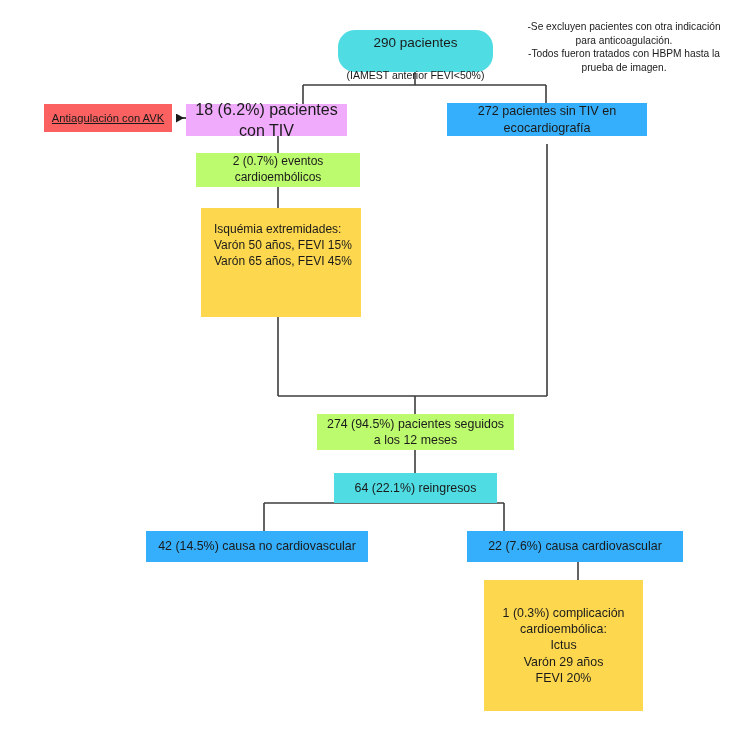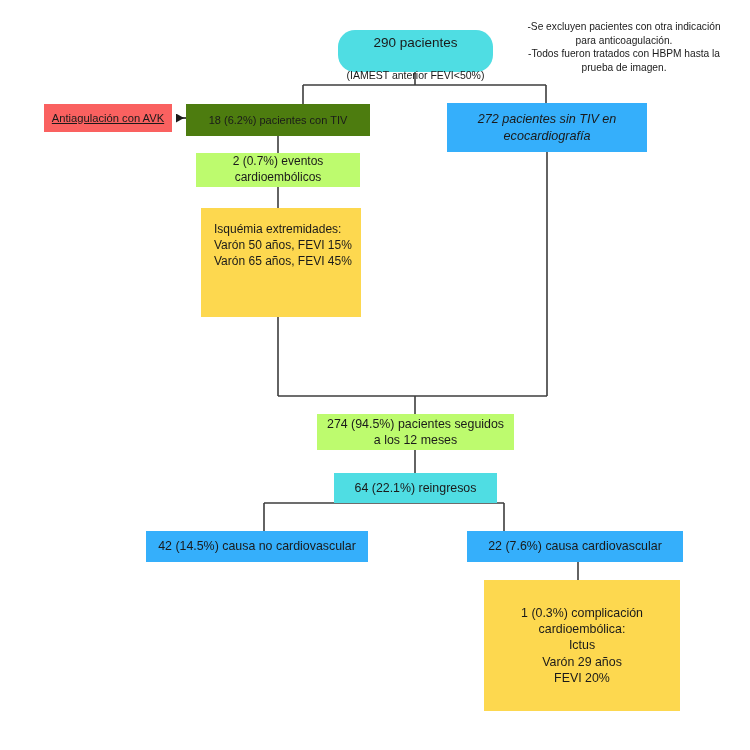--- a/index.html
+++ b/index.html
@@ -99,42 +99,42 @@
       <span style="font-size:13.5px;">290 pacientes</span><br>
       <span style="font-size:10.5px;">(IAMEST anterior FEVI&lt;50%)</span>
     </span>
   </div>
 
   <div class="note" style="left:503px; top:20px; width:242px; font-size:10.2px;">-Se excluyen pacientes con otra indicación
 para anticoagulación.
 -Todos fueron tratados con HBPM hasta la
 prueba de imagen.</div>
 
-  <div class="node" style="left:186px; top:104px; width:184px; height:32px; background:#4d7c0f; font-size:11px;">18 (6.2%) pacientes con TIV</div>
+  <div class="node" style="left:186px; top:104px; width:161px; height:32px; background:#f0abfc; font-size:16px;">18 (6.2%) pacientes con TIV</div>
 
   <div class="node" style="left:44px; top:104px; width:128px; height:28px; background:#FA6160; font-size:11.2px;text-decoration:underline;">Antiagulación con AVK</div>
 
-  <div class="node" style="left:447px; top:103px; width:200px; height:49px; background:#35AFFB; font-size:12.6px;font-style:italic;">272 pacientes sin TIV en
+  <div class="node" style="left:447px; top:103px; width:200px; height:33px; background:#35AFFB; font-size:12.6px;">272 pacientes sin TIV en
 ecocardiografía</div>
 
   <div class="node" style="left:196px; top:153px; width:164px; height:34px; background:#BDFB6E; font-size:12px;">2 (0.7%) eventos
 cardioembólicos</div>
 
   <div class="node top-align left-align" style="left:201px; top:208px; width:160px; height:109px; background:#FDD84F; font-size:12px; padding:14px 0 0 13px;">Isquémia extremidades:
 Varón 50 años, FEVI 15%
 Varón 65 años, FEVI 45%</div>
 
   <div class="node" style="left:317px; top:414px; width:197px; height:36px; background:#BDFB6E; font-size:12.4px;">274 (94.5%) pacientes seguidos
 a los 12 meses</div>
 
   <div class="node" style="left:334px; top:473px; width:163px; height:30px; background:#4FDDE3; font-size:12.4px;">64 (22.1%) reingresos</div>
 
   <div class="node" style="left:146px; top:531px; width:222px; height:31px; background:#35AFFB; font-size:12.4px;">42 (14.5%) causa no cardiovascular</div>
 
   <div class="node" style="left:467px; top:531px; width:216px; height:31px; background:#35AFFB; font-size:12.4px;">22 (7.6%) causa cardiovascular</div>
 
-  <div class="node" style="left:484px; top:580px; width:196px; height:131px; background:#FDD84F; font-size:12.4px;">1 (0.3%) complicación
+  <div class="node" style="left:484px; top:580px; width:159px; height:131px; background:#FDD84F; font-size:12.4px;">1 (0.3%) complicación
 cardioembólica:
 Ictus
 Varón 29 años
 FEVI 20%</div>
 
 </div>
 
 </body></html>

